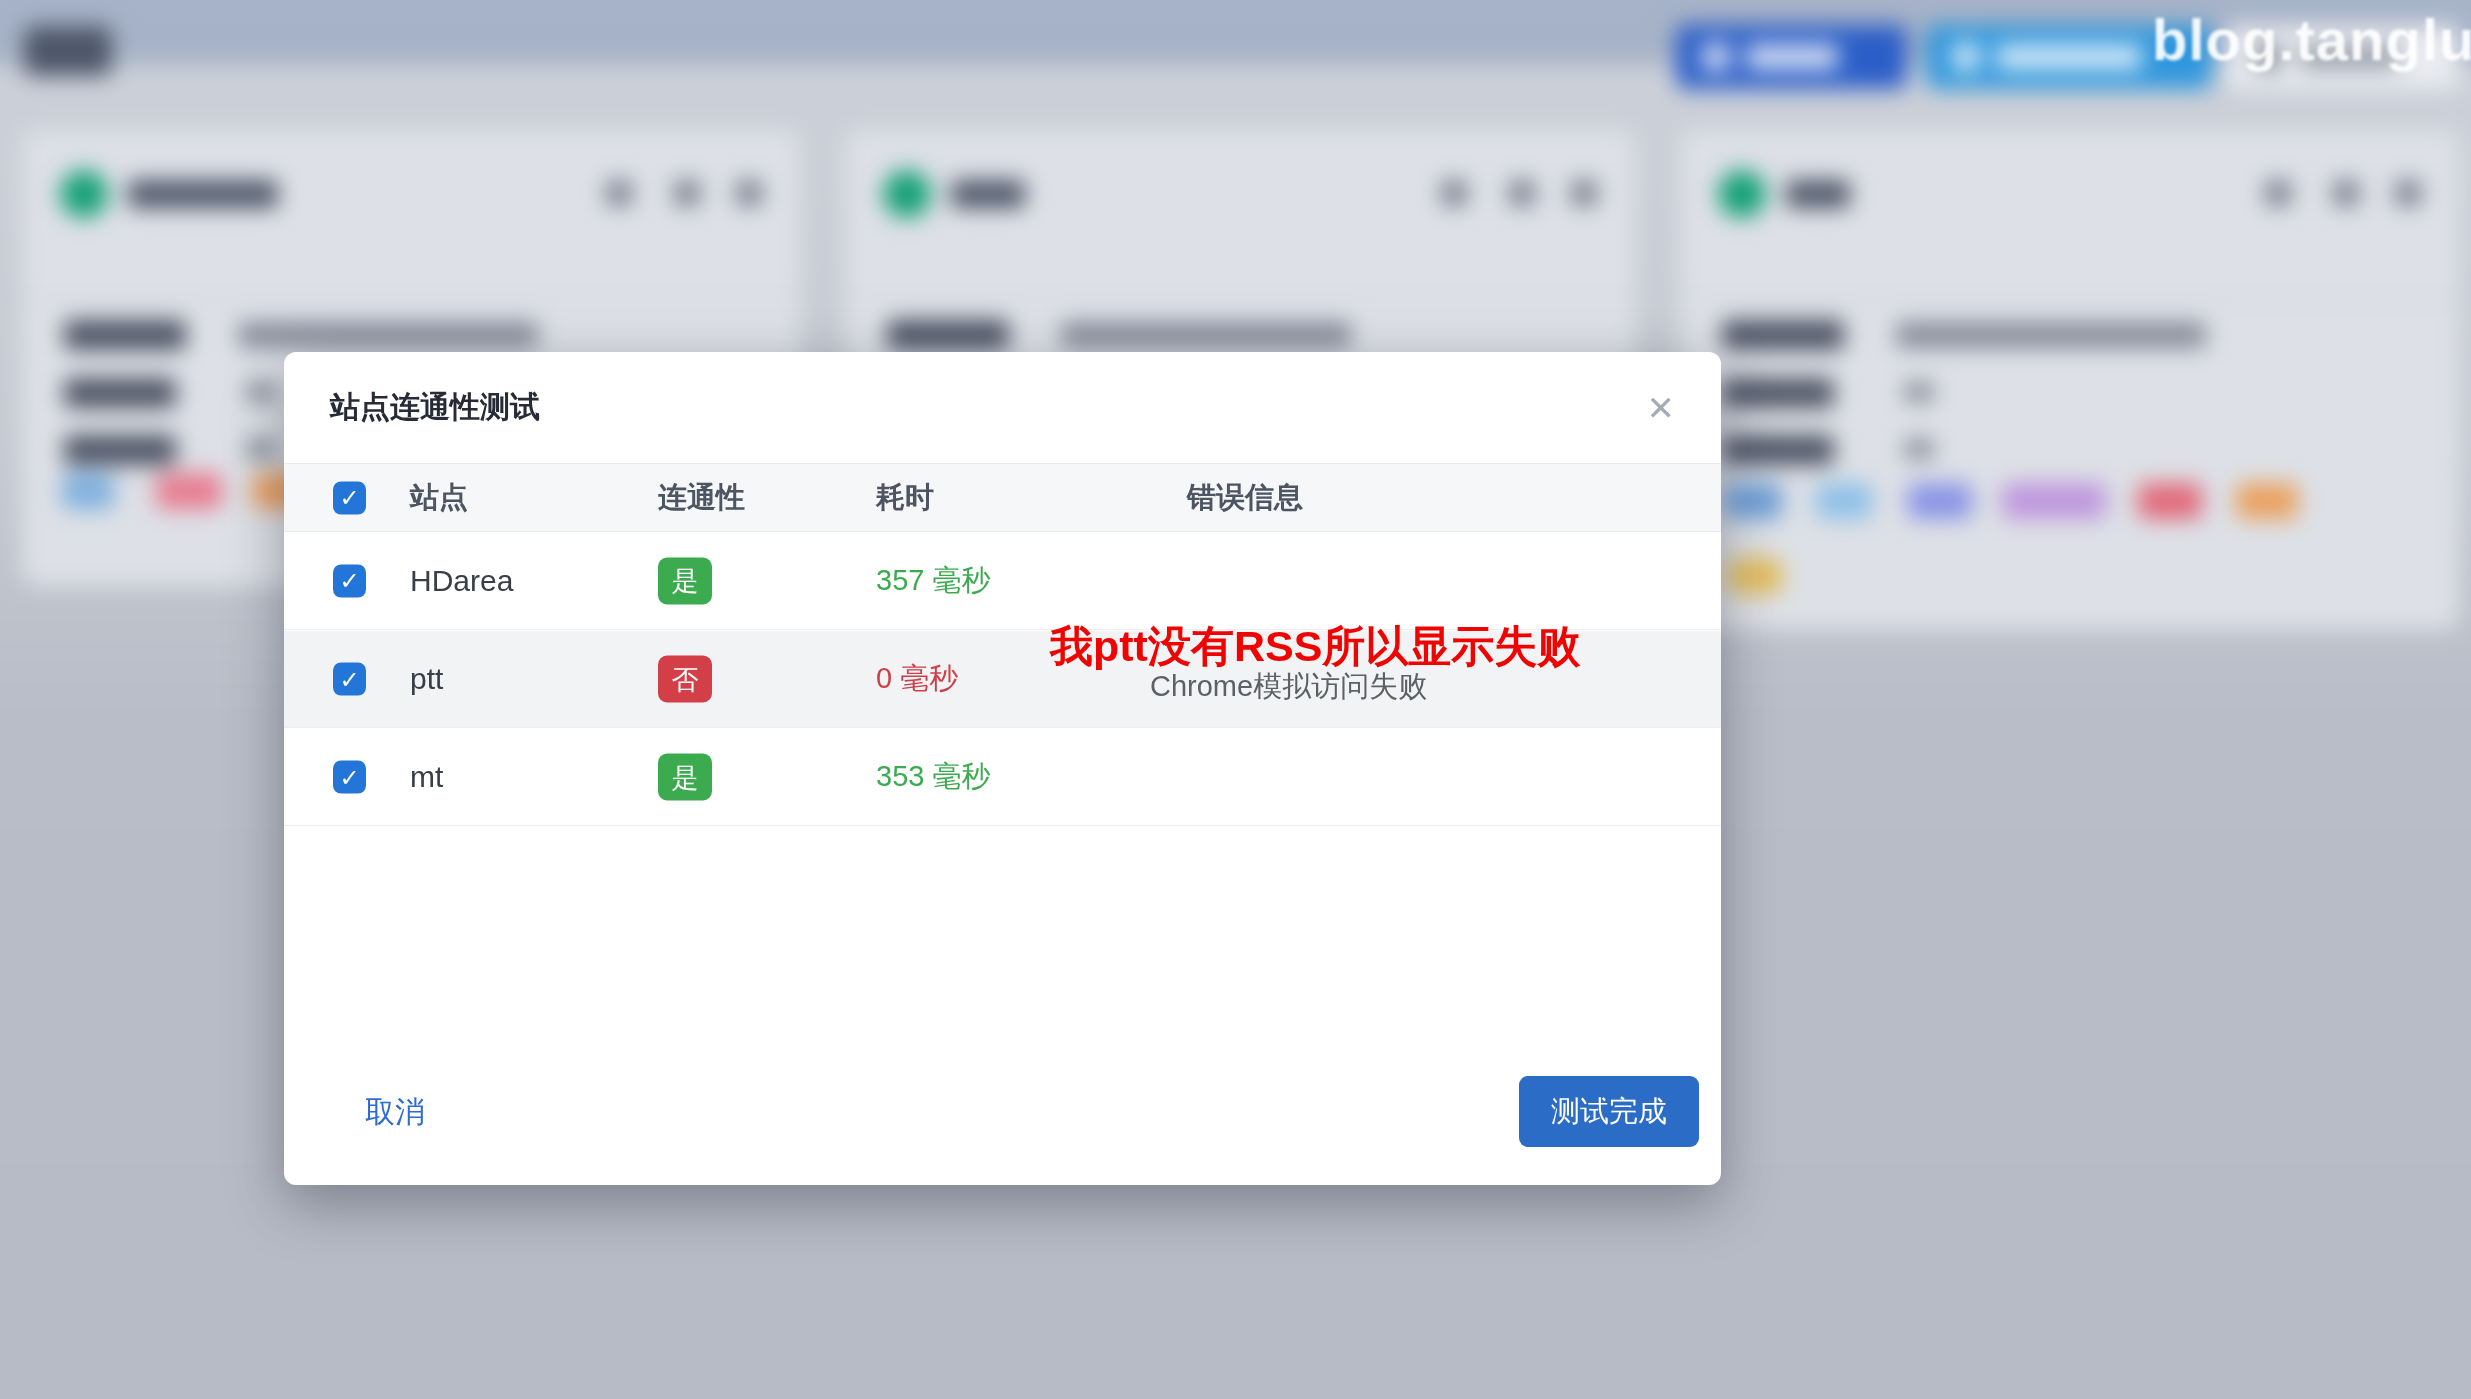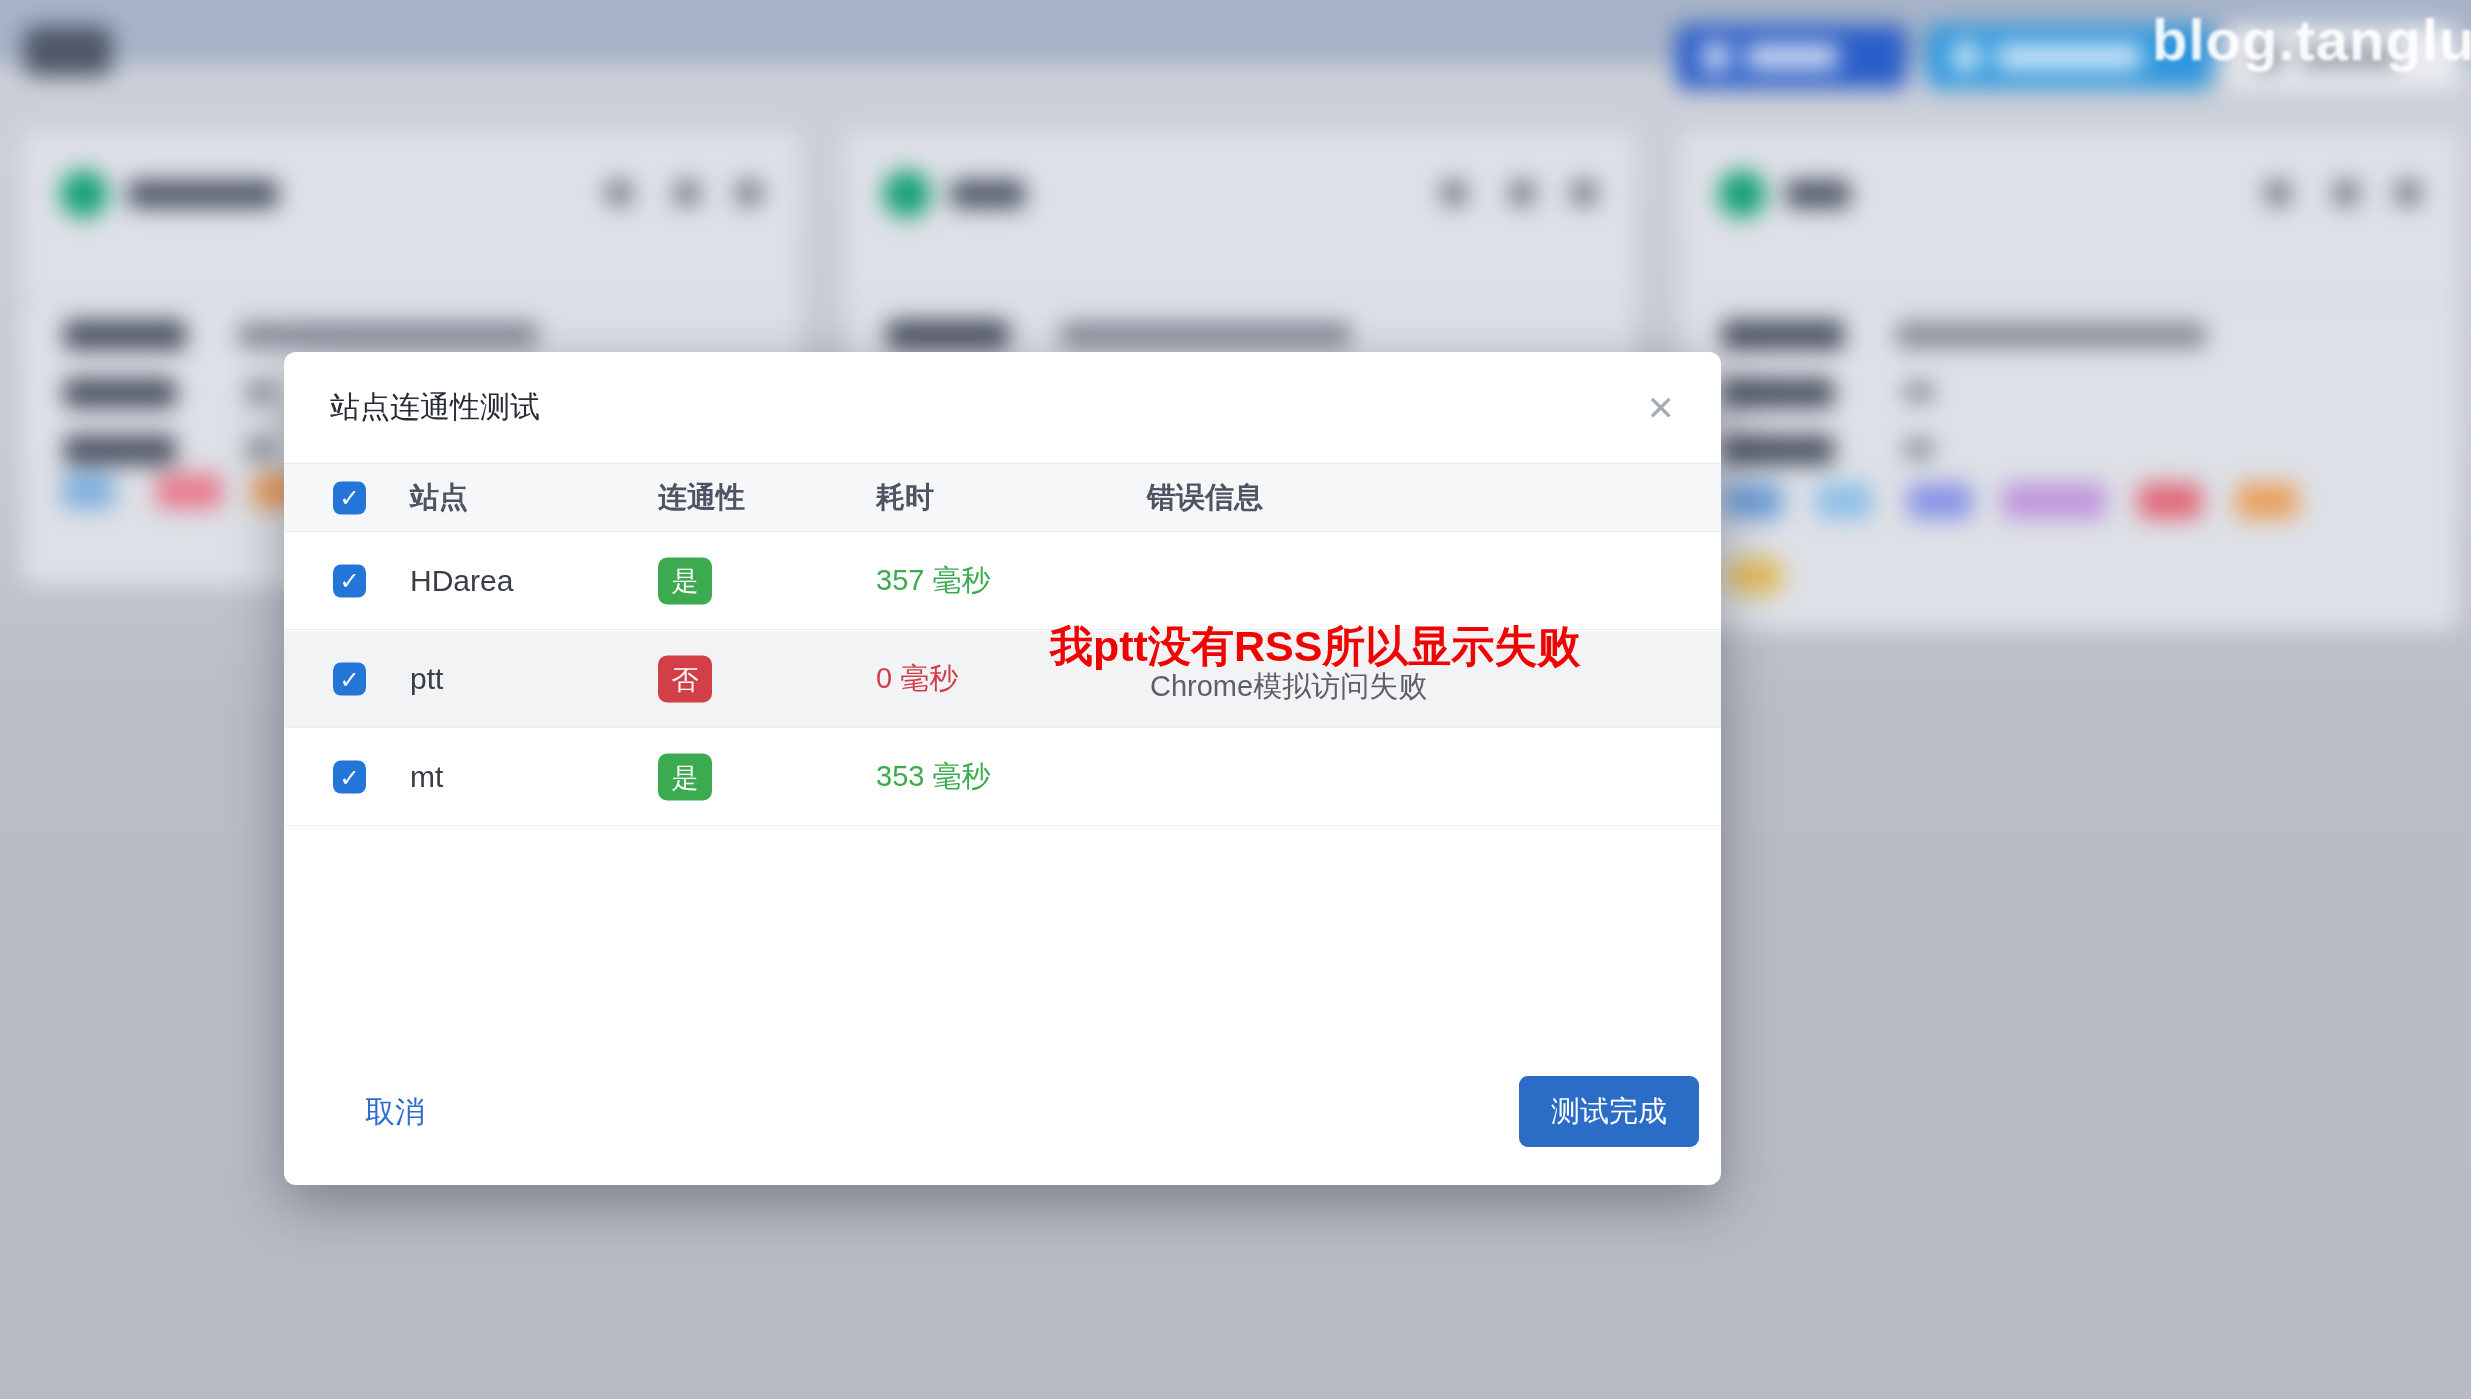--- a/index.html
+++ b/index.html
@@ -28,27 +28,27 @@
   
   .watermark { position:absolute; left:2152px; top:6px; font-size:58px; font-weight:bold;
     color:rgba(255,255,255,.92); white-space:nowrap; filter:blur(1.6px); letter-spacing:1px; z-index:3; }
 
   
   .backdrop { position:absolute; inset:0; z-index:4; }
   .modal { position:absolute; left:284px; top:352px; width:1437px; height:833px; background:#ffffff;
     border-radius:12px; box-shadow:0 18px 56px rgba(25,30,45,.38); z-index:5; }
   .modal-header { position:absolute; left:0; top:0; right:0; height:111px; display:flex;
     align-items:center; justify-content:space-between; padding:0 46px; }
-  .modal-title { font-size:30px; color:#262b35; font-weight:400; }
+  .modal-title { font-size:30px; color:#262b35; font-weight:700; }
   .modal-close { font-size:34px; color:#a6acb7; cursor:pointer; line-height:1; }
 
   .thead { position:absolute; left:0; top:111px; right:0; height:69px; background:#f6f7f9;
     border-top:1px solid #e9ebef; border-bottom:1px solid #e9ebef; }
   .th { position:absolute; top:50%; transform:translateY(-50%); font-size:29px; font-weight:bold; color:#4d5462; }
-  .col-site { left:126px; } .col-conn { left:374px; } .col-time { left:592px; } .col-err { left:863px; }
+  .col-site { left:126px; } .col-conn { left:374px; } .col-time { left:592px; } .col-err { left:903px; }
 
   .trow { position:absolute; left:0; right:0; border-bottom:1px solid #eceef1; background:#fff; }
   .trow.alt { background:#f2f3f5; }
   .row-0 { top:180px; height:98px; } .row-1 { top:279px; height:97px; } .row-2 { top:377px; height:97px; }
   .cell { position:absolute; top:50%; transform:translateY(-50%); font-size:30px; color:#393e47; }
   .cell.site { left:126px; }
   .cell.time { left:592px; font-size:29px; }
   .cell.err  { left:866px; font-size:29px; color:#5d6167; top:58%; }
 
   .cb { position:absolute; left:49px; top:50%; transform:translateY(-50%); width:33px; height:33px;

